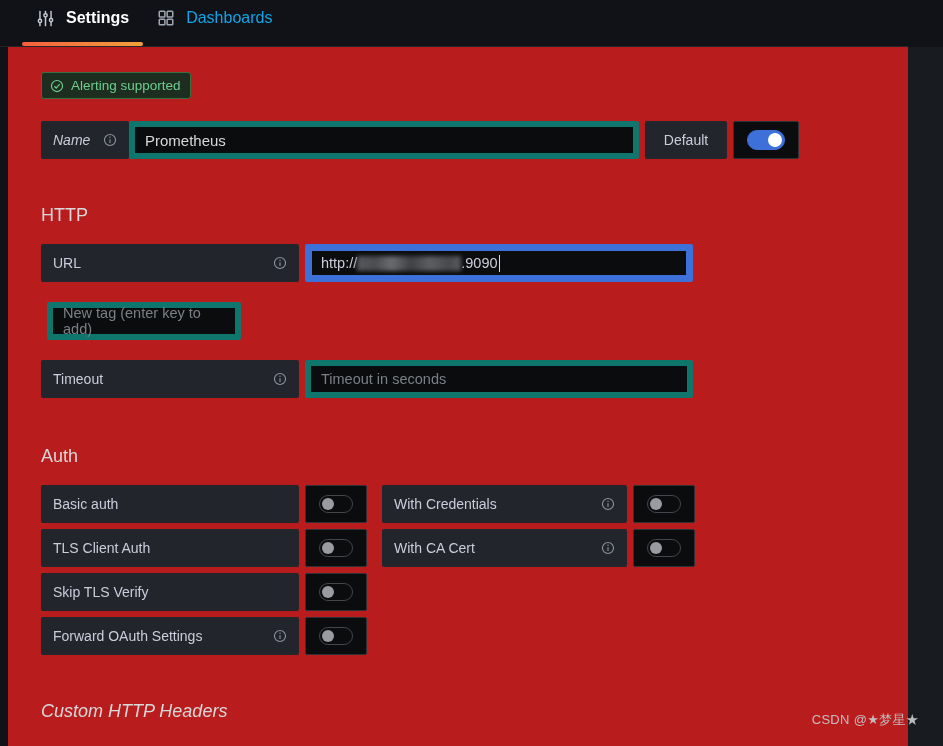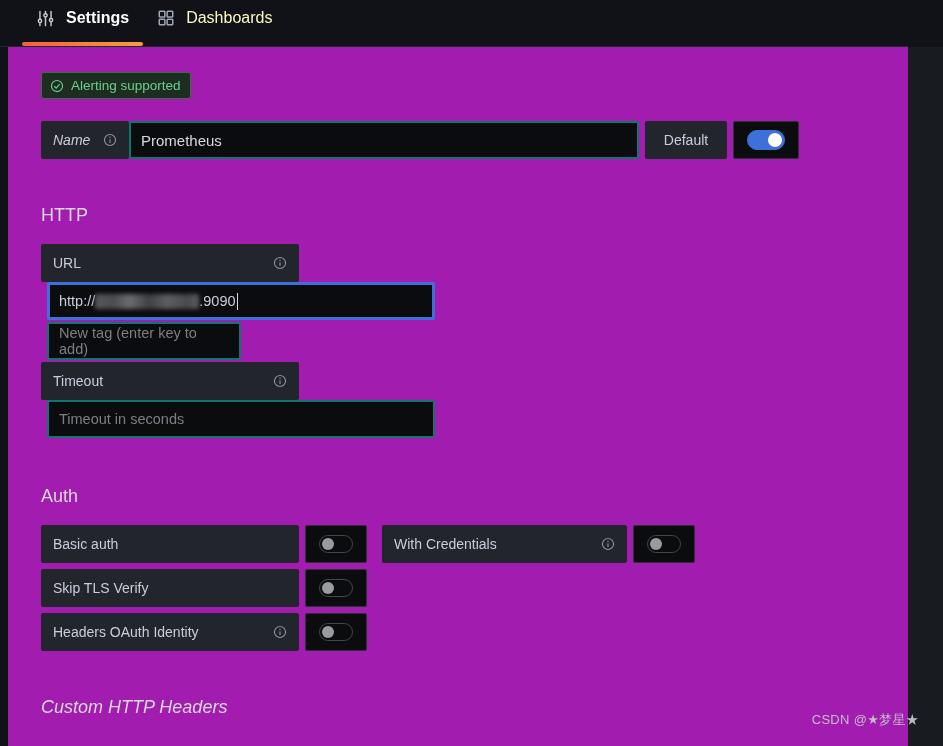--- a/index.html
+++ b/index.html
@@ -33,38 +33,38 @@
     width: 908px; height: 47px;
     background: #111217;
     border-bottom: 1px solid #23252b;
     display: flex; align-items: flex-end;
     padding-left: 22px;
   }
   .tab {
     display: flex; align-items: center; gap: 11px;
     height: 46px; padding: 0 14px 0 14px;
     position: relative; cursor: pointer;
-    color: #fef9c3;
+    color: #0ea5e9;
     font-size: 16px; font-weight: 500;
   }
   .tab .tab-label { line-height: 1; padding-bottom: 10px; }
   .tab .tab-ico { display: flex; align-items: center; padding-bottom: 10px; }
   .tab.active { color: #ffffff; font-weight: 600; }
   .tab.active::after {
     content: ""; position: absolute; left: 0; right: 0; bottom: 0;
     height: 4px; border-radius: 2px;
     background: linear-gradient(90deg, #f55f3e 0%, #f2a23c 100%);
   }
   .tab svg { display: block; }
 
   
   .content {
     position: absolute; top: 47px; left: 8px;
     width: 900px; height: 699px;
-    background: #a21caf;
+    background: #b91c1c;
     overflow: hidden;
     padding: 25px 0 0 26px;
   }
 
   
   .badge {
     display: inline-flex; align-items: center; gap: 7px;
     border: 1px solid #39703f;
     background: #1d2d20;
     color: #6ccf8e;
@@ -84,21 +84,21 @@
     display: flex; align-items: center;
     justify-content: space-between;
     font-size: 14px; font-weight: 500;
     padding: 0 12px;
     height: 34px;
   }
   .lbl .lbl-text { white-space: nowrap; }
   .lbl .info { margin-left: 12px; display: flex; align-items: center; }
   .inp {
     background: #0b0c0e;
-    border: 2px solid #0f766e;
+    border: 6px solid #0f766e;
     border-radius: 2px;
     height: 34px;
     display: flex; align-items: center;
     padding: 0 10px;
     font-size: 14.5px;
     color: #ccccdc;
     position: relative;
   }
   .inp.ph { color: #7b8087; }
   .inp.focused { border-color: #3d71d9; box-shadow: 0 0 0 1px #3d71d9 inset; }
@@ -123,21 +123,21 @@
     font-size: 18px; font-weight: 400;
     margin-left: 7px;
   }
   #http-heading { margin-top: 46px; margin-bottom: 18px; }
   #auth-heading { margin-top: 48px; margin-bottom: 18px; }
   #headers-heading { margin-top: 46px; font-style: italic; }
 
   .http-rows { margin-left: 7px; }
   .http-rows .lbl { width: 258px; height: 38px; }
   .http-rows .inp { width: 388px; height: 38px; margin-left: 6px; }
-  .http-rows .row { margin-bottom: 2px; flex-direction: column; }
+  .http-rows .row { margin-bottom: 20px; }
 
   
   .redact {
     display: inline-block;
     position: relative;
     color: #9aa0a6;
     background: linear-gradient(90deg,#56585c 0%,#4a4c50 18%,#6a6c70 33%,#3e4044 52%,#5d5f63 70%,#48494d 88%,#5a5c60 100%);
     border-radius: 1px;
     filter: blur(2.2px);
     height: 15px;
@@ -336,50 +336,75 @@
             </svg>
           </span>
         </div>
         <div class="toggle-box">
           <div class="sw off">
               <span class="knob"></span>
             </div>
         </div>
       </div>
 
-
       <div class="auth-row">
         <div class="lbl auth-lbl">
-          <span class="lbl-text">Skip TLS Verify</span>
-        </div>
-        <div class="toggle-box">
-          <div class="sw off">
-              <span class="knob"></span>
-            </div>
-        </div>
-      </div>
-
-      <div class="auth-row">
-        <div class="lbl auth-lbl">
-          <span class="lbl-text">Headers OAuth Identity</span>
+          <span class="lbl-text">TLS Client Auth</span>
+        </div>
+        <div class="toggle-box">
+          <div class="sw off">
+              <span class="knob"></span>
+            </div>
+        </div>
+        <div class="lbl auth-lbl right-col">
+          <span class="lbl-text">With CA Cert</span>
           <span class="info">
             <svg width="14" height="14" viewBox="0 0 24 24" fill="none" stroke="#8e949c" stroke-width="1.9">
               <circle cx="12" cy="12" r="9.5"></circle>
               <line x1="12" y1="10.8" x2="12" y2="17"></line>
               <circle cx="12" cy="7.3" r="1.15" fill="#8e949c" stroke="none"></circle>
             </svg>
           </span>
         </div>
         <div class="toggle-box">
           <div class="sw off">
               <span class="knob"></span>
             </div>
         </div>
       </div>
 
+      <div class="auth-row">
+        <div class="lbl auth-lbl">
+          <span class="lbl-text">Skip TLS Verify</span>
+        </div>
+        <div class="toggle-box">
+          <div class="sw off">
+              <span class="knob"></span>
+            </div>
+        </div>
+      </div>
+
+      <div class="auth-row">
+        <div class="lbl auth-lbl">
+          <span class="lbl-text">Forward OAuth Settings</span>
+          <span class="info">
+            <svg width="14" height="14" viewBox="0 0 24 24" fill="none" stroke="#8e949c" stroke-width="1.9">
+              <circle cx="12" cy="12" r="9.5"></circle>
+              <line x1="12" y1="10.8" x2="12" y2="17"></line>
+              <circle cx="12" cy="7.3" r="1.15" fill="#8e949c" stroke="none"></circle>
+            </svg>
+          </span>
+        </div>
+        <div class="toggle-box">
+          <div class="sw off">
+              <span class="knob"></span>
+            </div>
+        </div>
+      </div>
+
     </div>
 
     
     <div class="h2" id="headers-heading">Custom HTTP Headers</div>
 
   </div>
 
   <div class="watermark">CSDN @★梦星★</div>
 
 </div>

